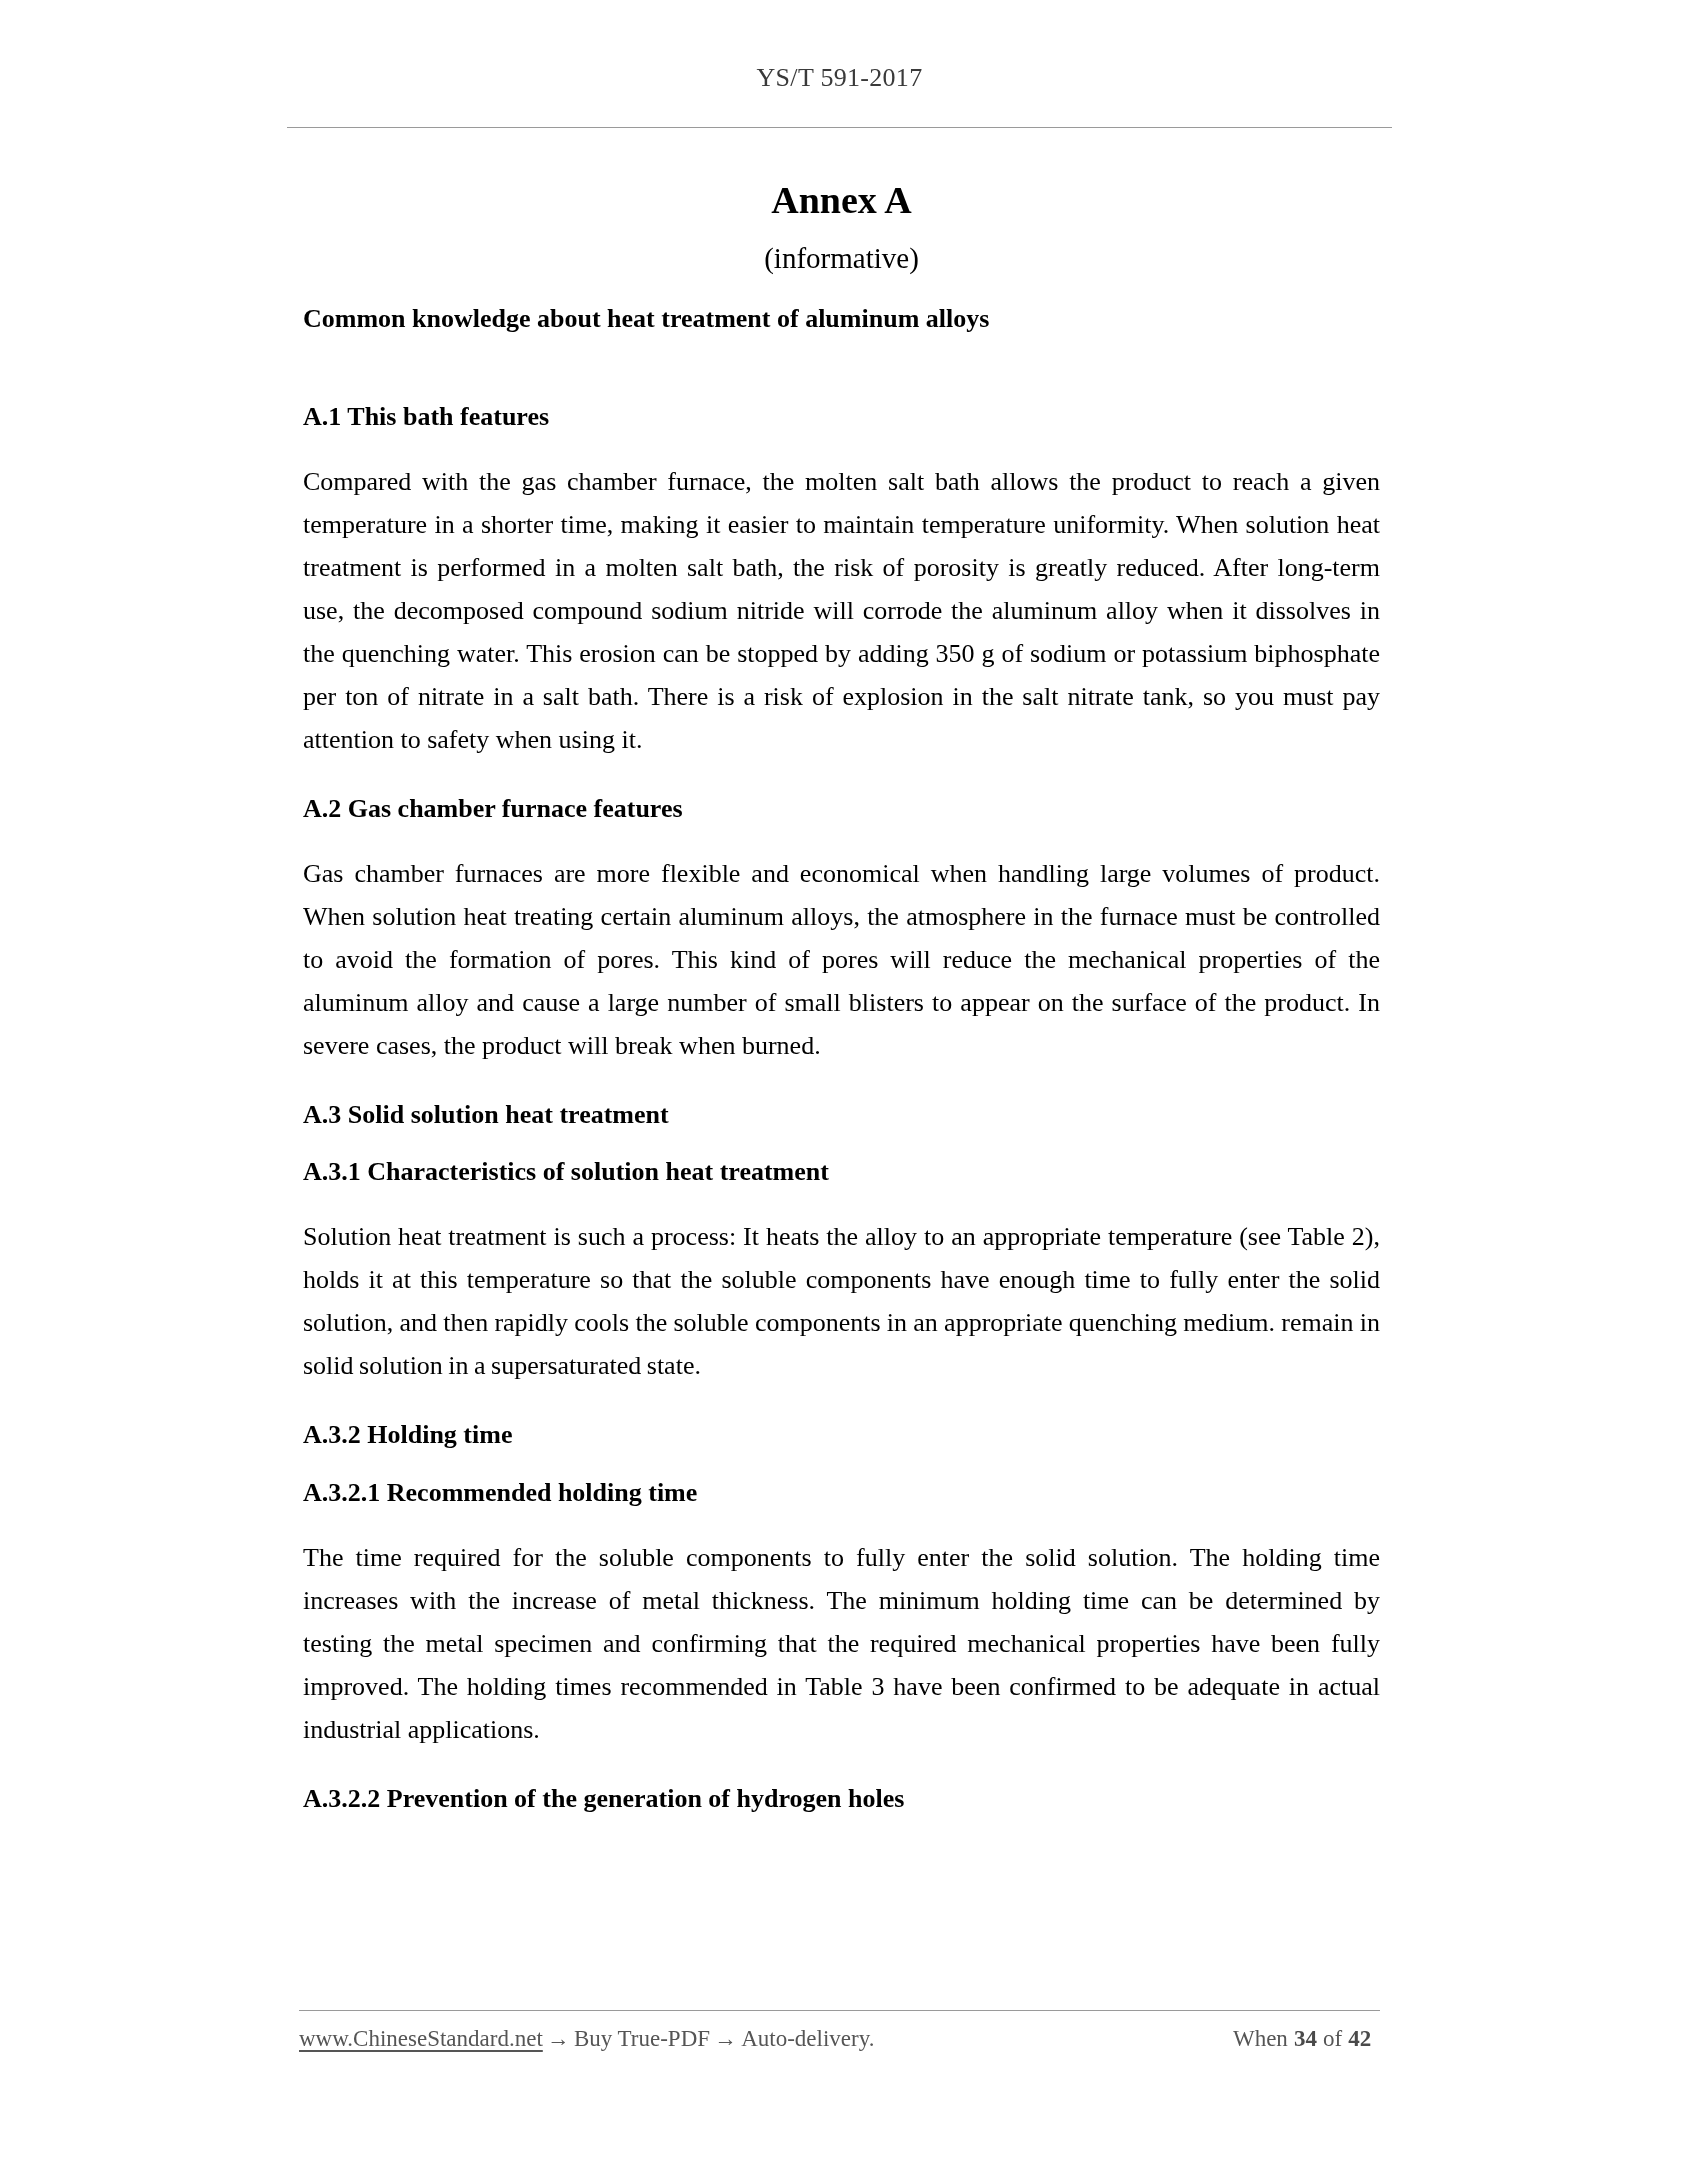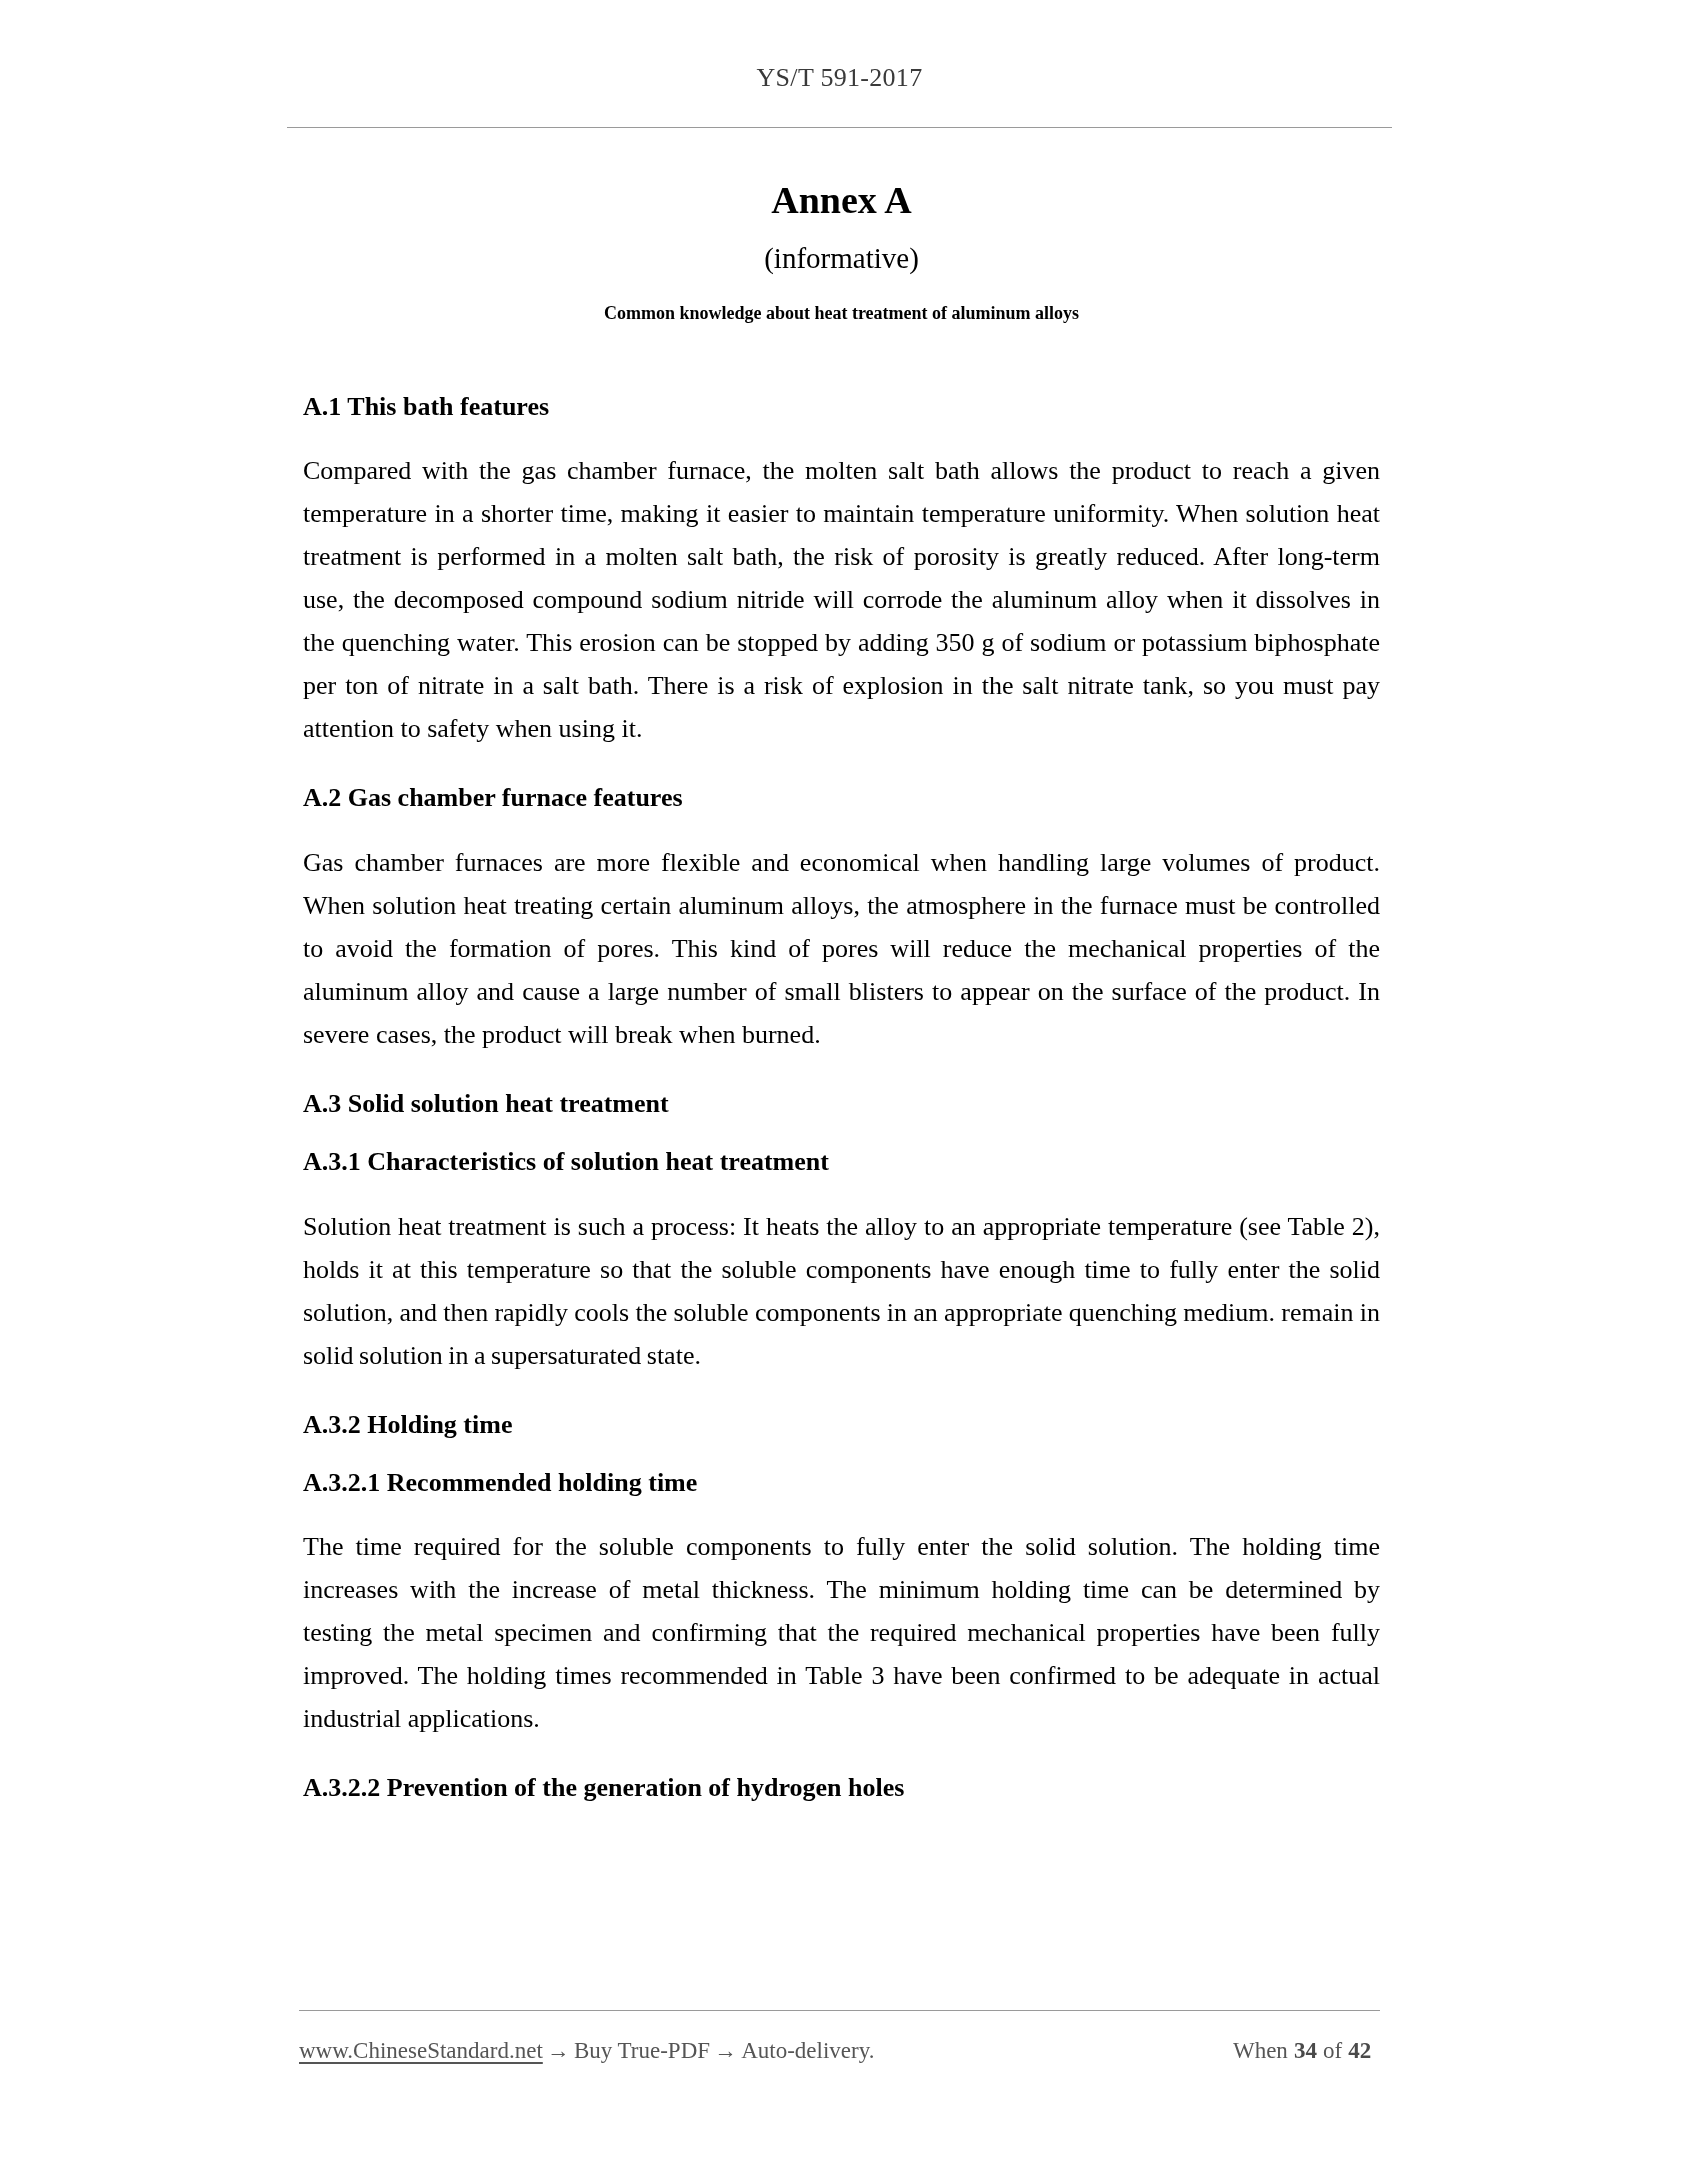--- a/index.html
+++ b/index.html
@@ -64,22 +64,22 @@
   }
 
   .annex-kind {
     text-align: center;
     font-size: 29px;
     line-height: 1.25;
     margin: 16px 0 0 0;
   }
 
   .annex-subject {
-    text-align: center;
-    font-size: 18px;
+    text-align: left;
+    font-size: 26px;
     font-weight: bold;
     line-height: 1.3;
     margin: 26px 0 0 0;
   }
 
   h2.sec {
     font-size: 26px;
     font-weight: bold;
     line-height: 1.3;
     margin: 0;
@@ -123,21 +123,20 @@
     display: flex;
     align-items: baseline;
     justify-content: space-between;
     color: #555555;
     font-size: 23px;
     line-height: 1.3;
   }
 
   .footer-left {
     white-space: nowrap;
-    margin-top: 12px;
   }
 
   .footer-url {
     text-decoration: underline;
     text-underline-offset: 3.5px;
     color: #555555;
   }
 
   .footer-arrow {
     padding: 0 4.3px;

